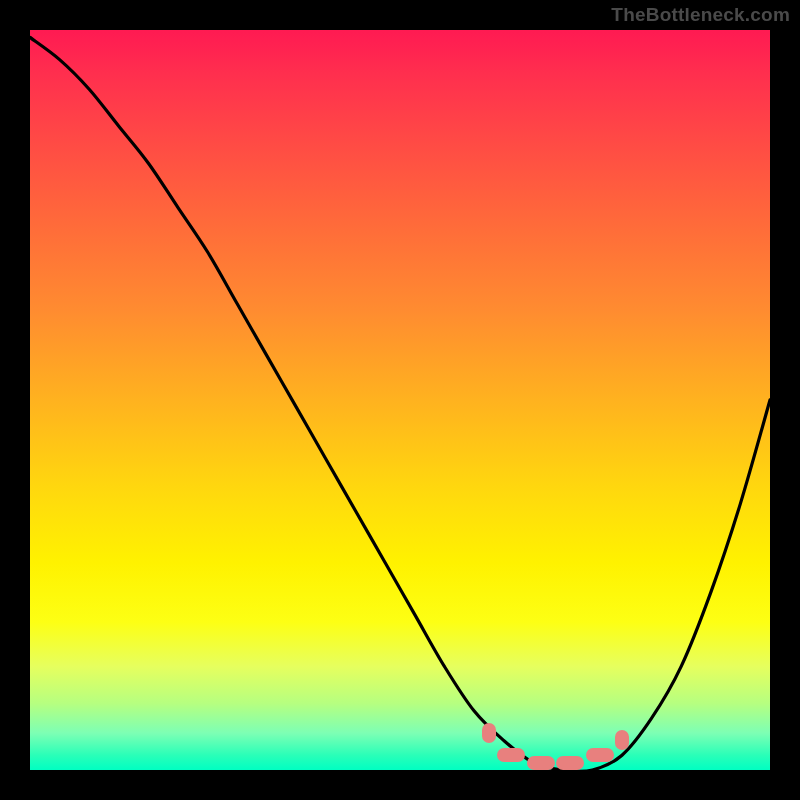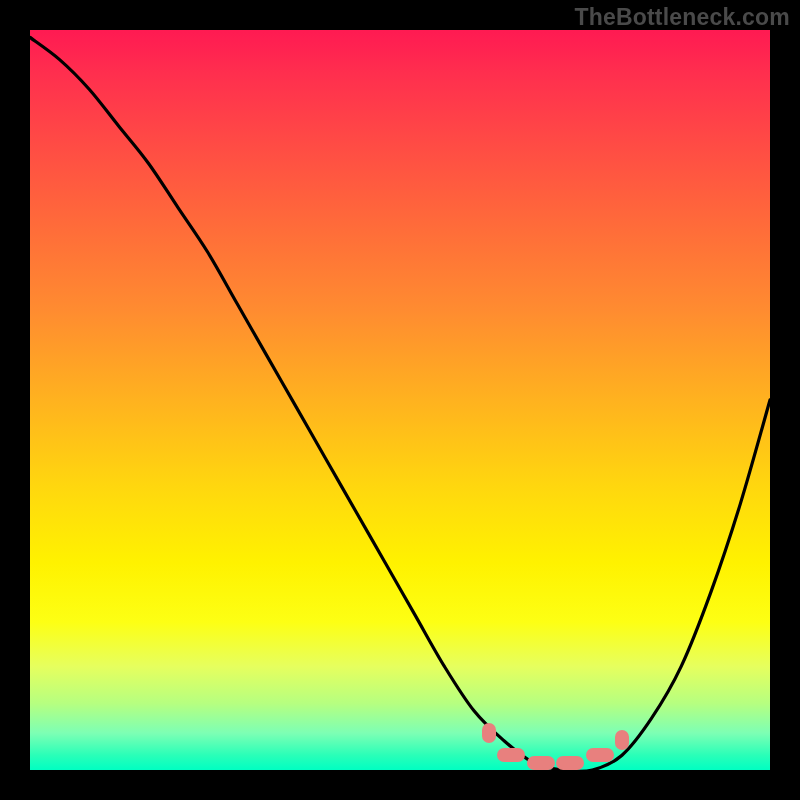--- a/index.html
+++ b/index.html
@@ -14,21 +14,21 @@
     position: relative;
     width: 800px;
     height: 800px;
     background: #000;
   }
   .watermark {
     position: absolute;
     top: 4px;
     right: 10px;
     font-family: Arial, Helvetica, sans-serif;
-    font-size: 23px;
+    font-size: 19px;
     font-weight: bold;
     color: #4a4a4a;
     letter-spacing: 0.2px;
     z-index: 20;
   }
   .plot-area {
     position: absolute;
     left: 30px;
     top: 30px;
     width: 740px;

